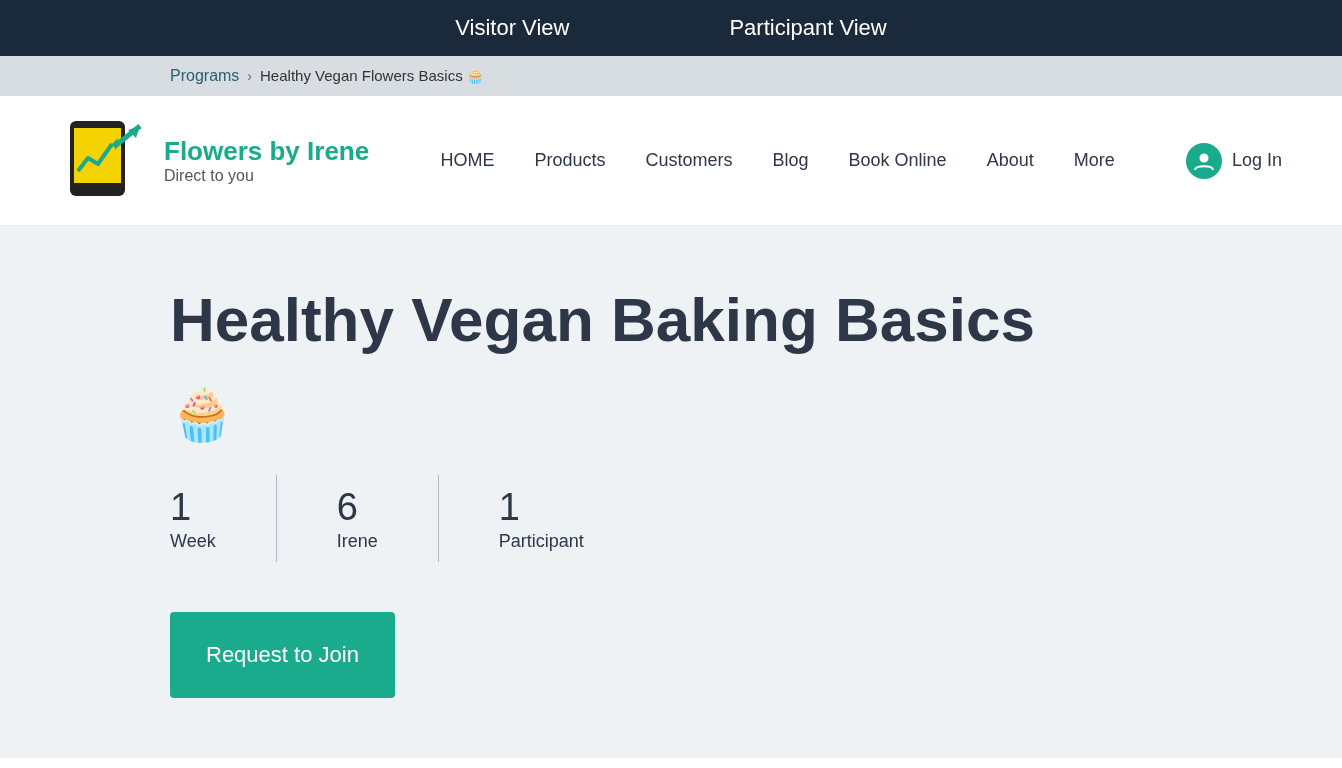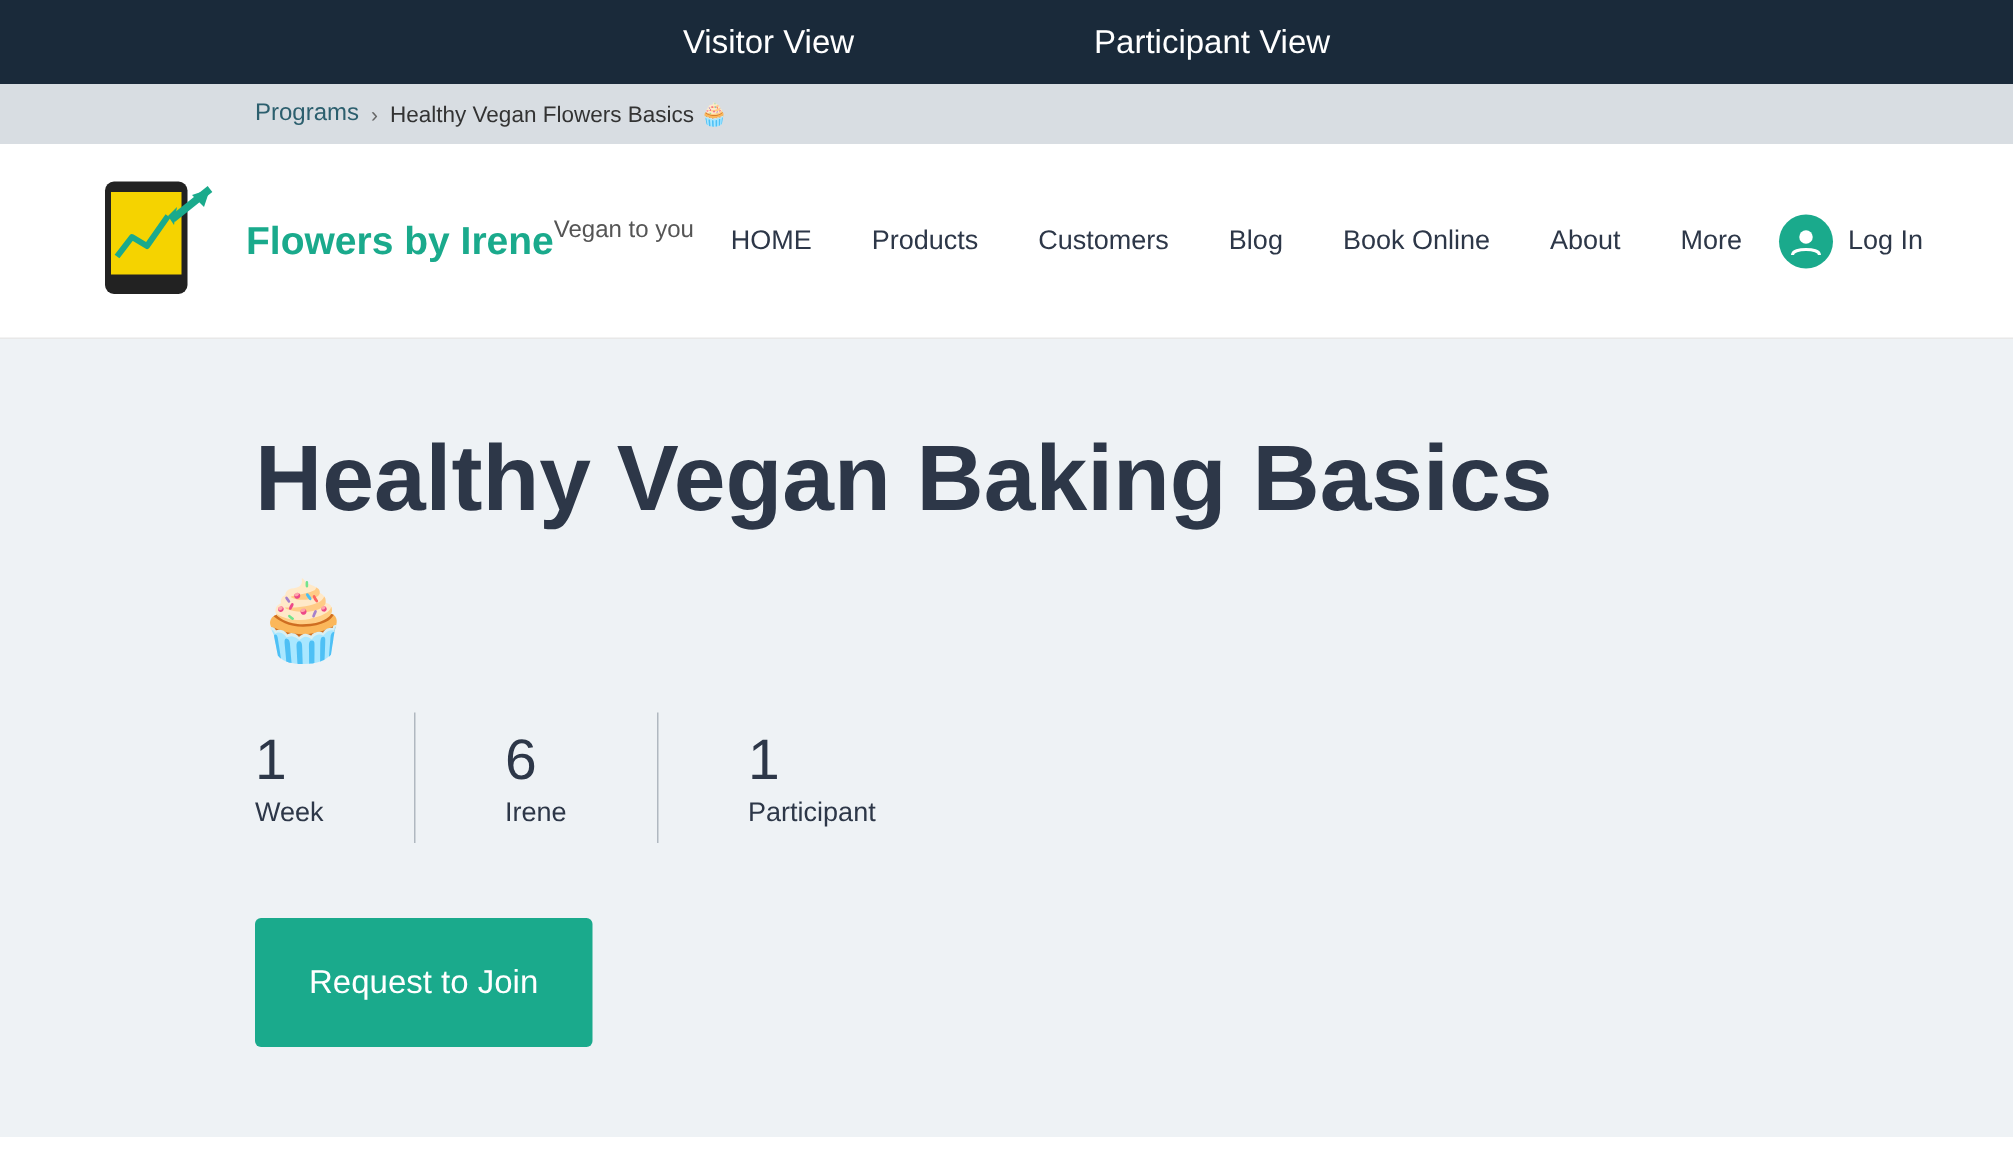--- a/index.html
+++ b/index.html
@@ -63,21 +63,21 @@
       align-items: center;
       gap: 14px;
     }
     .logo-icon {
       width: 90px;
       height: 90px;
       position: relative;
     }
     .logo-text {
       display: flex;
-      flex-direction: row;
+      flex-direction: column;
     }
     .logo-text .brand-name {
       font-size: 26px;
       font-weight: 700;
       color: #1aaa8c;
     }
     .logo-text .brand-tagline {
       font-size: 16px;
       color: #555;
       font-weight: 400;
@@ -198,21 +198,21 @@
         <polyline points="18,55 28,42 38,48 52,28" stroke="#1aaa8c" stroke-width="4" fill="none" stroke-linejoin="round"></polyline>
 
         <polygon points="52,28 58,22 56,34" fill="#1aaa8c"></polygon>
 
         <line x1="55" y1="30" x2="80" y2="10" stroke="#1aaa8c" stroke-width="5"></line>
         <polygon points="80,10 68,14 76,22" fill="#1aaa8c"></polygon>
       </svg>
     </div>
     <div class="logo-text">
       <span class="brand-name">Flowers by Irene</span>
-      <span class="brand-tagline">Vegan to you</span>
+      <span class="brand-tagline">Direct to you</span>
     </div>
   </div>
 
   <nav class="nav-area">
     <a>HOME</a>
     <a>Products</a>
     <a>Customers</a>
     <a>Blog</a>
     <a>Book Online</a>
     <a>About</a>

